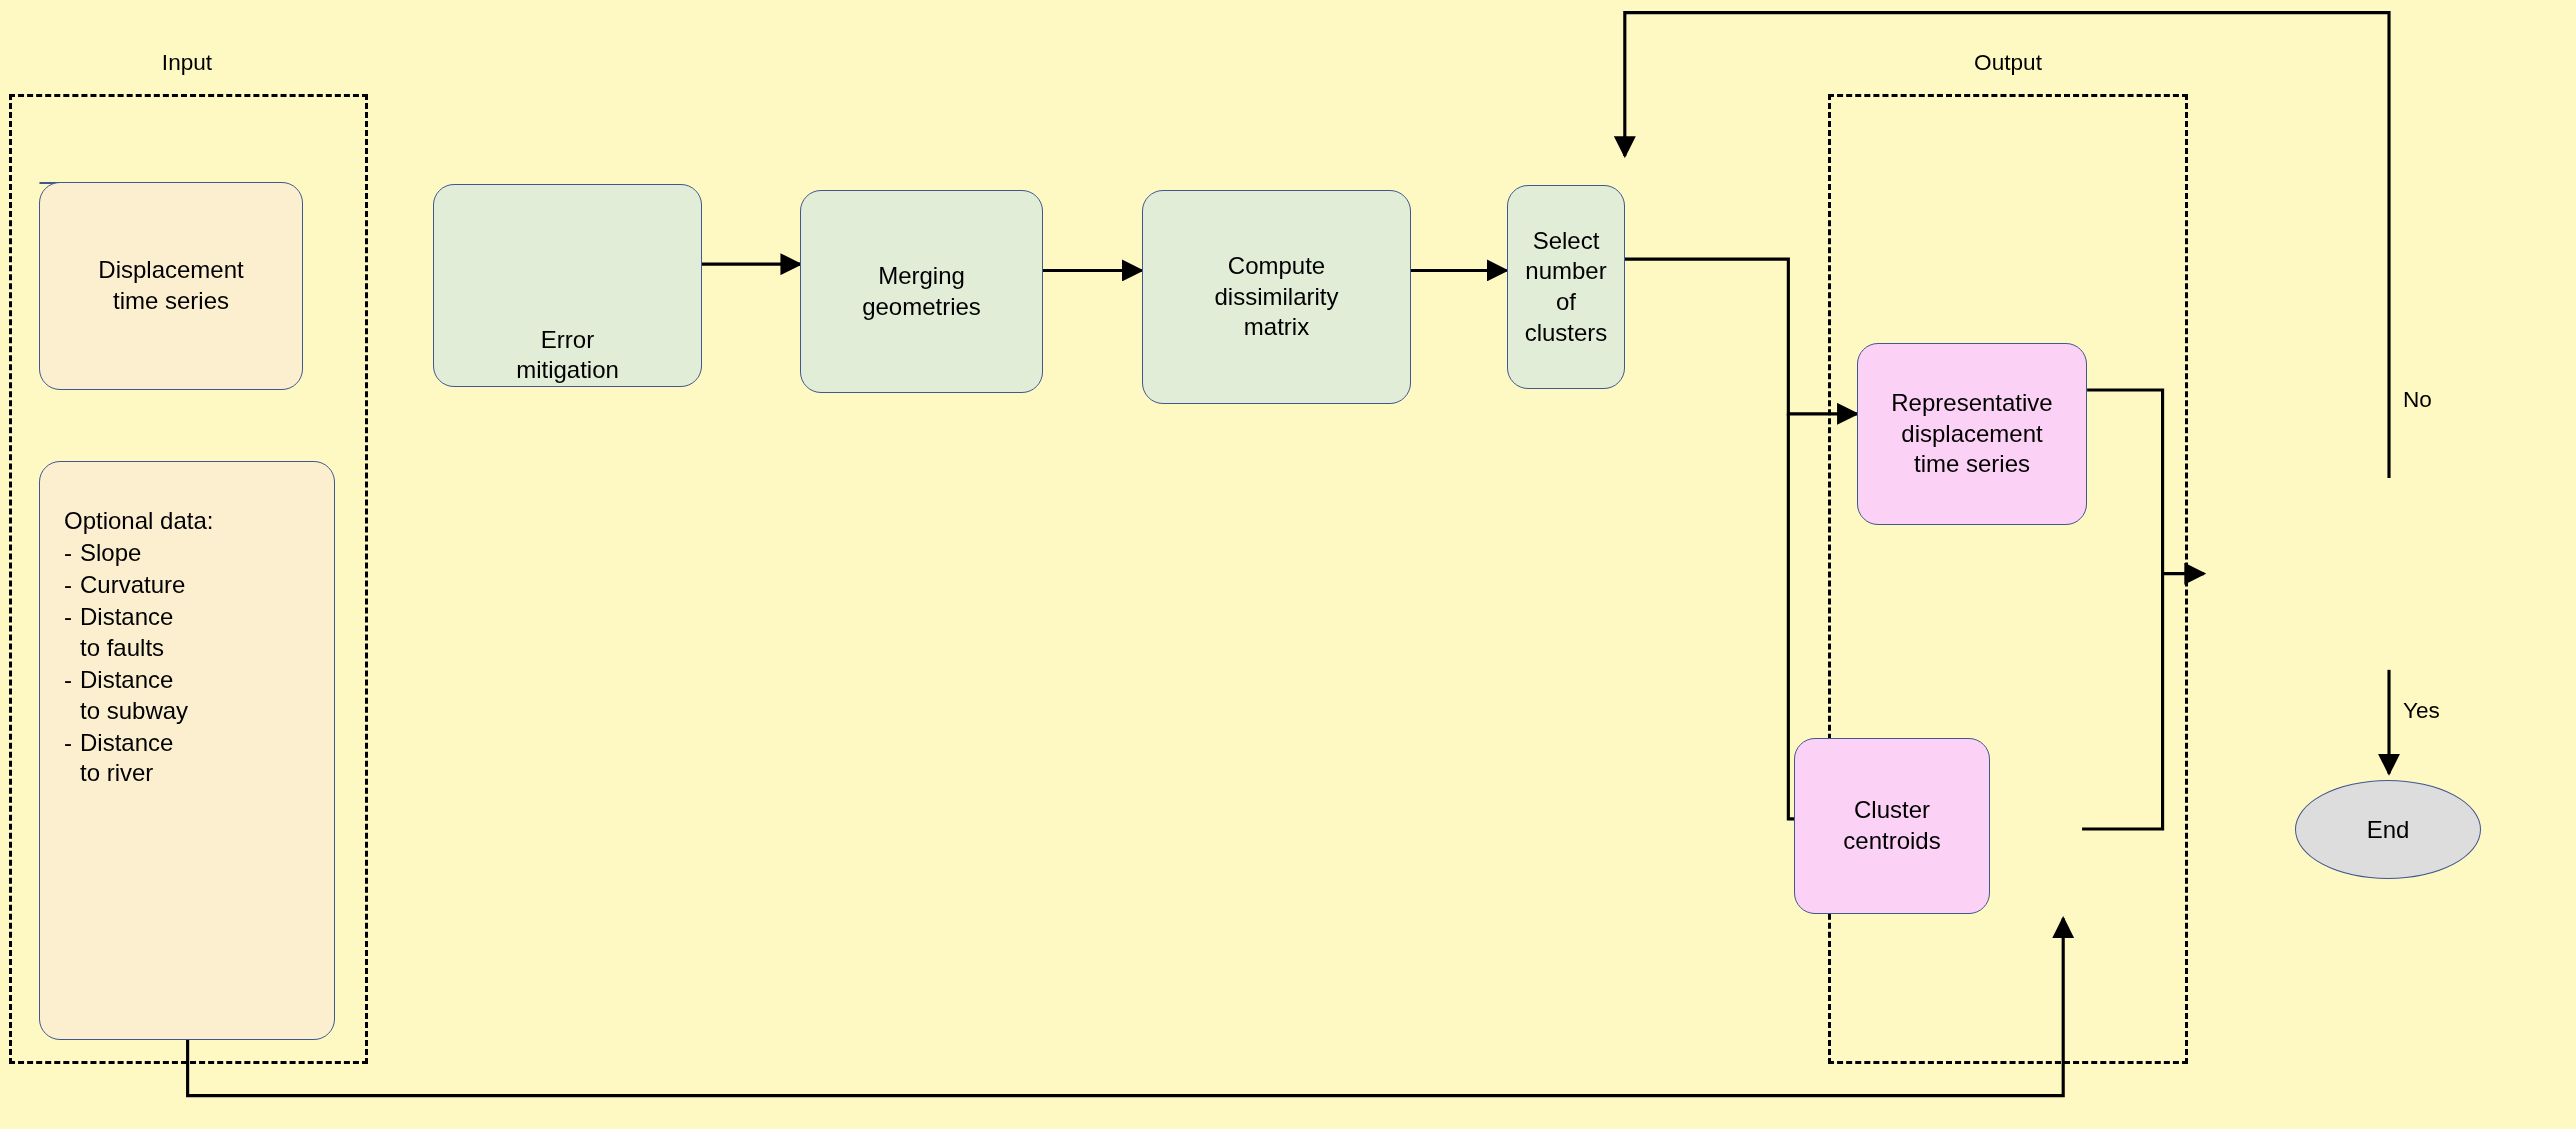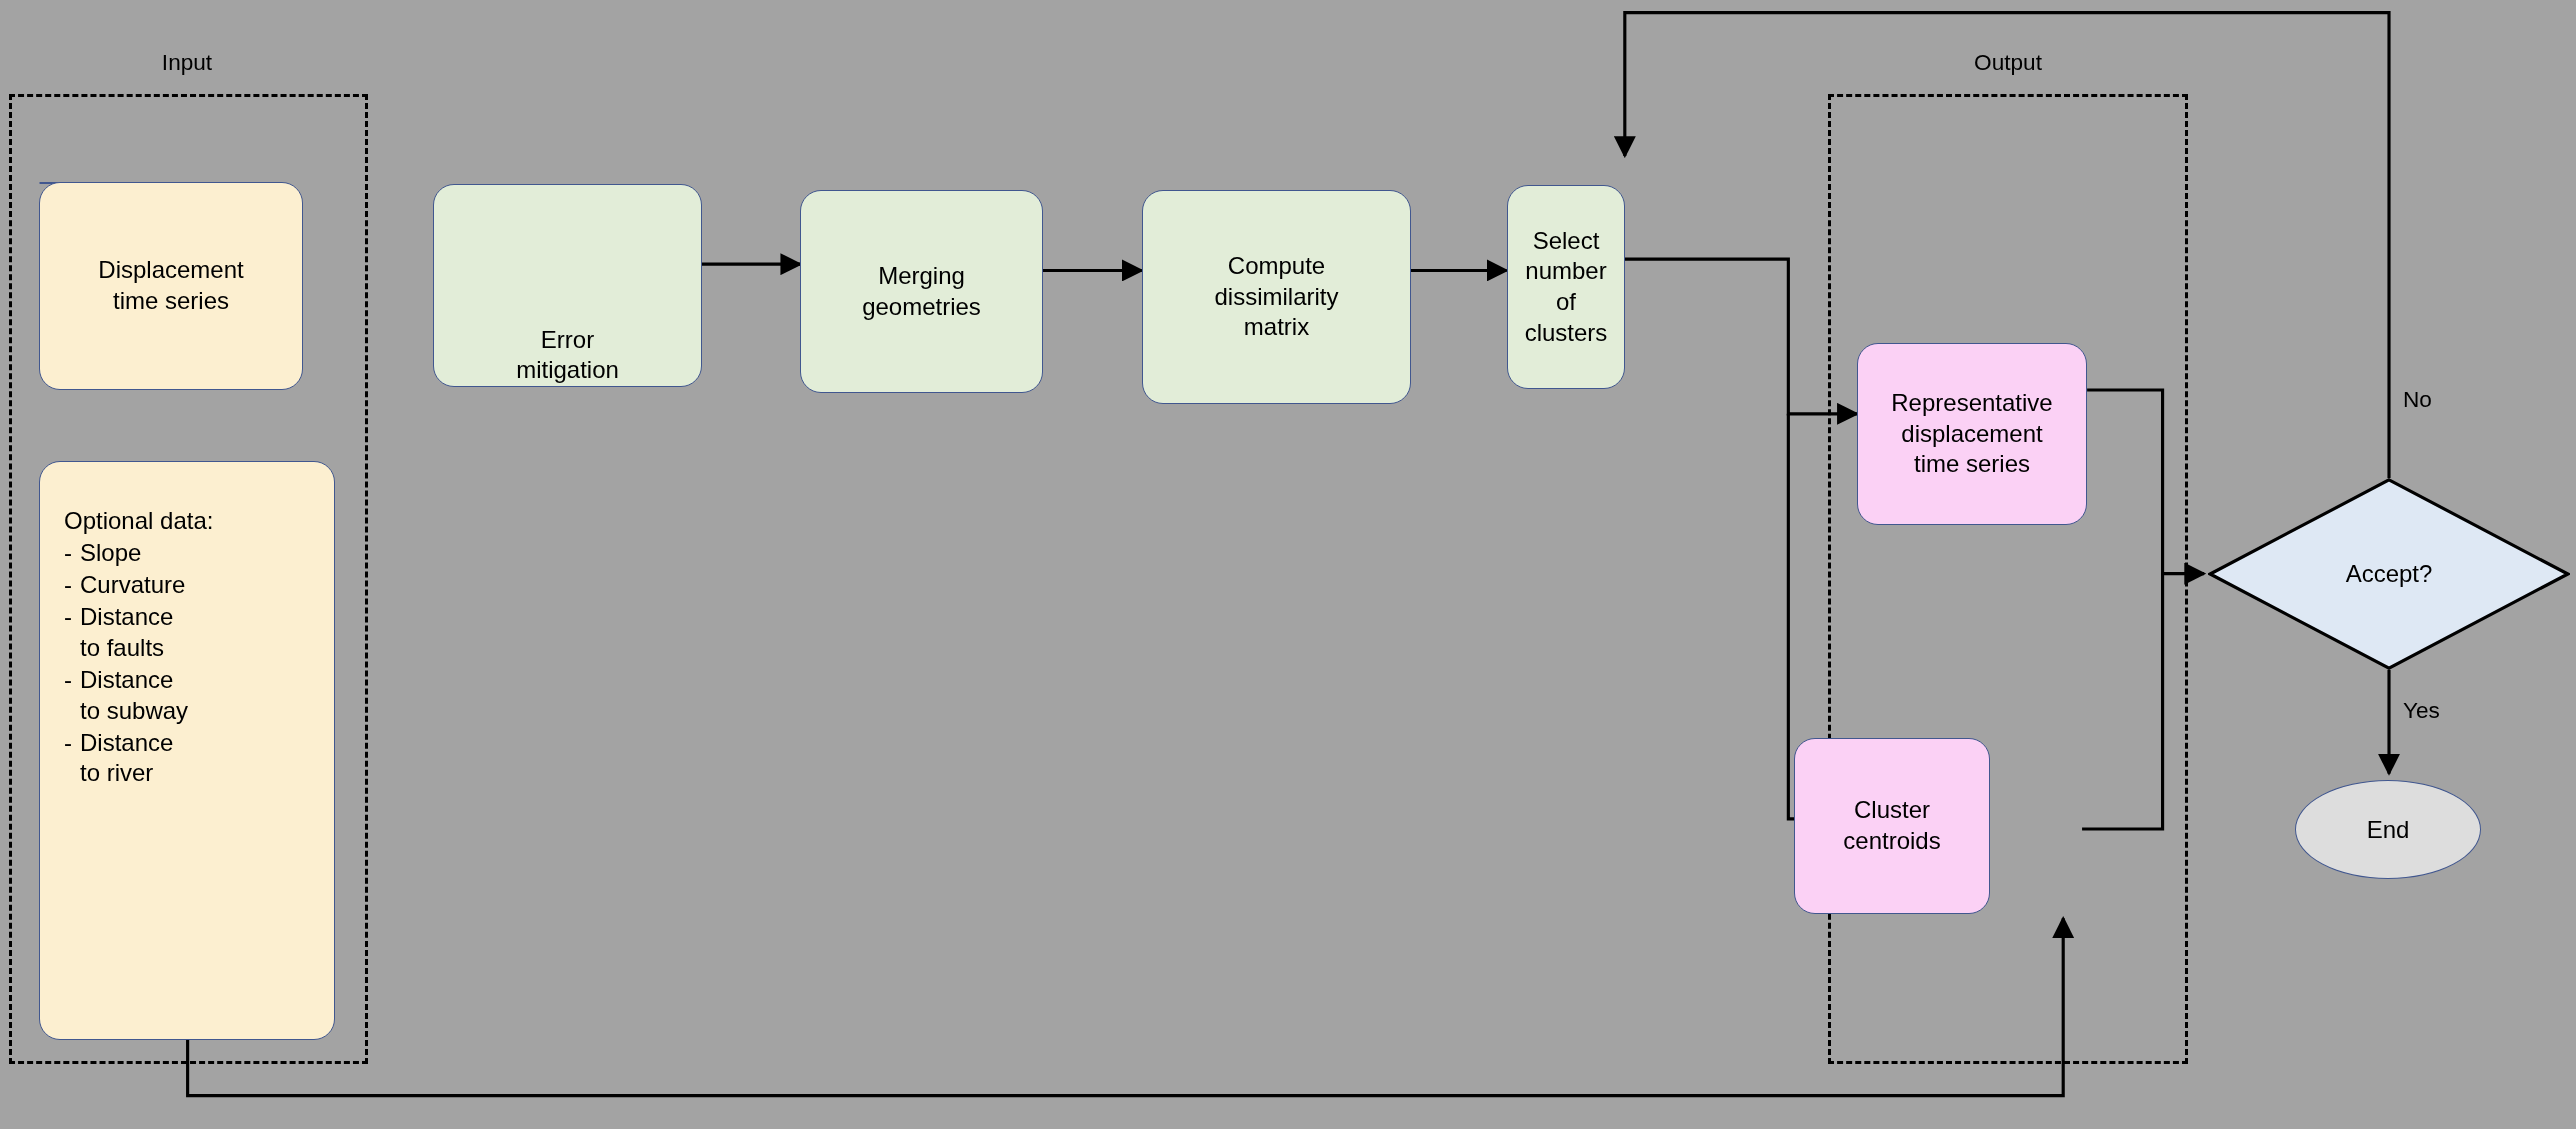--- a/index.html
+++ b/index.html
@@ -4,21 +4,21 @@
 <style>
   html, body {
     margin: 0;
     padding: 0;
     background: #ffffff;
   }
   #stage {
     position: relative;
     width: 2576px;
     height: 1129px;
-    background: #a3a3a3;
+    background: #fef9c3;
     font-family: "Liberation Sans", sans-serif;
     overflow: hidden;
   }
   #edges {
     position: absolute;
     left: 0; top: 0;
     width: 2576px;
     height: 1129px;
     pointer-events: none;
   }
@@ -239,26 +239,20 @@
     </div>
   </div>
 
   <div class="node node-pink" style="left:1794px; top:710px; width:196px; height:176px;">
     <div class="lines">
       <div>Cluster</div>
       <div>centroids</div>
     </div>
   </div>
 
-  <div class="decision" style="left:2208px; top:478px; width:362px; height:192px;">
-    <svg width="362" height="192" viewBox="0 0 576 306" xmlns="http://www.w3.org/2000/svg">
-      <polygon points="288,3 573,153 288,303 3,153" fill="#DEE8F4" stroke="#000000" stroke-width="5"></polygon>
-    </svg>
-    <span class="dtext">Accept?</span>
-  </div>
 
   <div class="edge-label" style="left:2403px; top:387px;">No</div>
   <div class="edge-label" style="left:2403px; top:698px;">Yes</div>
 
   <div class="terminator" style="left:2295px; top:780px; width:186px; height:99px;">
     <span>End</span>
   </div>
 
 </div>
 

